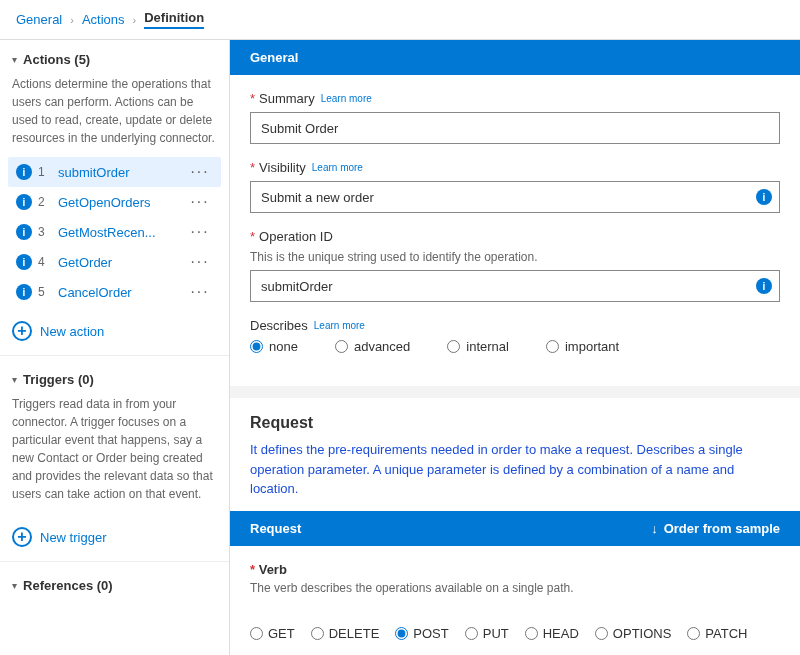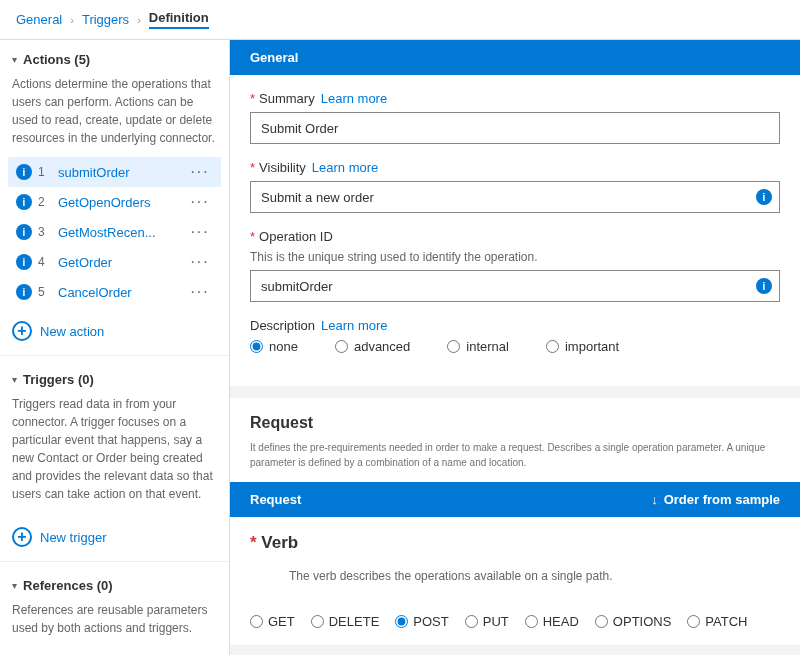--- a/index.html
+++ b/index.html
@@ -40,56 +40,56 @@
     .content { flex: 1; overflow-y: auto; background: #f3f3f3; padding: 0; }
 
     
     .general-section { background: #fff; margin: 0; }
     .section-blue-header { background: #0078d4; color: white; font-size: 13px; font-weight: 600; padding: 10px 20px; }
 
     .form-body { padding: 16px 20px; }
     .form-group { margin-bottom: 16px; }
     .form-label { display: flex; align-items: center; margin-bottom: 6px; font-size: 13px; }
     .required-star { color: #d13438; margin-right: 4px; }
-    .learn-more { color: #0078d4; margin-left: 6px; cursor: pointer; text-decoration: none; font-size: 13px; }
+    .learn-more { color: #0078d4; margin-left: 6px; cursor: pointer; text-decoration: none; font-size: 10px; }
     .form-input { width: 100%; border: 1px solid #8a8886; padding: 6px 10px; font-size: 13px; color: #333; height: 32px; outline: none; }
     .input-wrapper { position: relative; display: flex; align-items: center; }
     .input-wrapper .form-input { padding-right: 14px; }
     .input-info-icon { position: absolute; right: 8px; width: 16px; height: 16px; background: #0078d4; border-radius: 50%; color: white; font-size: 10px; display: flex; align-items: center; justify-content: center; font-weight: bold; cursor: pointer; }
 
     .field-hint { font-size: 12px; color: #666; margin-bottom: 6px; margin-top: 4px; }
     .radio-group { display: flex; align-items: center; gap: 37px; }
     .radio-option { display: flex; align-items: center; gap: 6px; cursor: pointer; font-size: 13px; }
     .radio-option input[type="radio"] { cursor: pointer; accent-color: #0078d4; }
 
     
     .request-section { background: #fff; margin: 12px 0 0 0; }
     .request-title { font-size: 16px; font-weight: 600; color: #333; padding: 16px 20px 4px 20px; }
-    .request-desc { font-size: 10px; color: #737373; padding: 4px 20px 12px 20px; line-height: 1.5; }
+    .request-desc { font-size: 13px; color: #1d4ed8; padding: 4px 20px 12px 20px; line-height: 1.5; }
     .request-blue-header { background: #0078d4; color: white; font-size: 13px; font-weight: 600; padding: 10px 20px; display: flex; justify-content: space-between; align-items: center; }
     .import-sample { display: flex; align-items: center; gap: 6px; font-size: 13px; cursor: pointer; color: white; }
 
     .request-body { padding: 16px 20px; }
-    .verb-label { font-size: 17px; font-weight: 600; margin-bottom: 16px; }
+    .verb-label { font-size: 13px; font-weight: 600; margin-bottom: 4px; }
     .required-star-inline { color: #d13438; }
-    .verb-hint { font-size: 12px; color: #666; margin-bottom: 12px; margin-left: 39px; }
+    .verb-hint { font-size: 12px; color: #666; margin-bottom: 12px; }
     .verb-radio-group { display: flex; align-items: flex-end; flex-wrap: wrap; gap: 16px; margin-top: 31px; }
     .verb-option { display: flex; align-items: center; gap: 5px; cursor: pointer; font-size: 13px; }
     .verb-option input[type="radio"] { cursor: pointer; accent-color: #0078d4; }
 
     .url-label { font-size: 13px; font-weight: 600; margin-top: 16px; }
     .required-label { color: #d13438; }
   </style>
 </head>
 <body>
 
 <div class="breadcrumb">
   <span class="breadcrumb-item">General</span>
   <span class="breadcrumb-sep">›</span>
-  <span class="breadcrumb-item">Triggers</span>
+  <span class="breadcrumb-item">Actions</span>
   <span class="breadcrumb-sep">›</span>
   <span class="breadcrumb-item active">Definition</span>
 </div>
 
 <div class="main-layout">
 
   <div class="sidebar">
 
     <div class="section-header">
       <span class="chevron">▾</span>
@@ -147,21 +147,20 @@
       <div class="plus-circle">+</div>
       <span>New trigger</span>
     </div>
 
     <hr class="divider">
 
     <div class="section-header">
       <span class="chevron">▾</span>
       <span class="section-title">References (0)</span>
     </div>
-    <div class="section-desc">References are reusable parameters used by both actions and triggers.</div>
 
   </div>
 
   <div class="content">
 
     <div class="general-section">
       <div class="section-blue-header">General</div>
       <div class="form-body">
 
         <div class="form-group">
@@ -192,21 +191,21 @@
           </div>
           <div class="field-hint">This is the unique string used to identify the operation.</div>
           <div class="input-wrapper">
             <input type="text" class="form-input" value="submitOrder" style="">
             <div class="input-info-icon">i</div>
           </div>
         </div>
 
         <div class="form-group">
           <div class="form-label">
-            <span>Description</span>
+            <span>Describes</span>
             <a class="learn-more">Learn more</a>
           </div>
           <div class="radio-group">
             <label class="radio-option">
               <input type="radio" name="visibility" checked="" style="">
               <span>none</span>
             </label>
             <label class="radio-option">
               <input type="radio" name="visibility" style="">
               <span>advanced</span>

